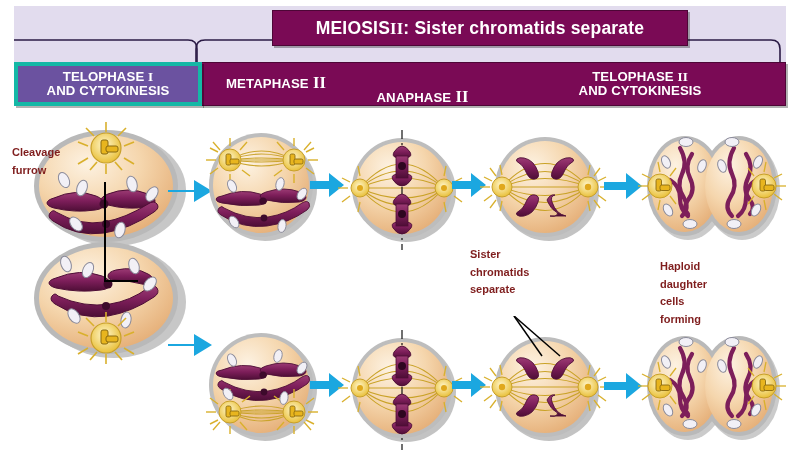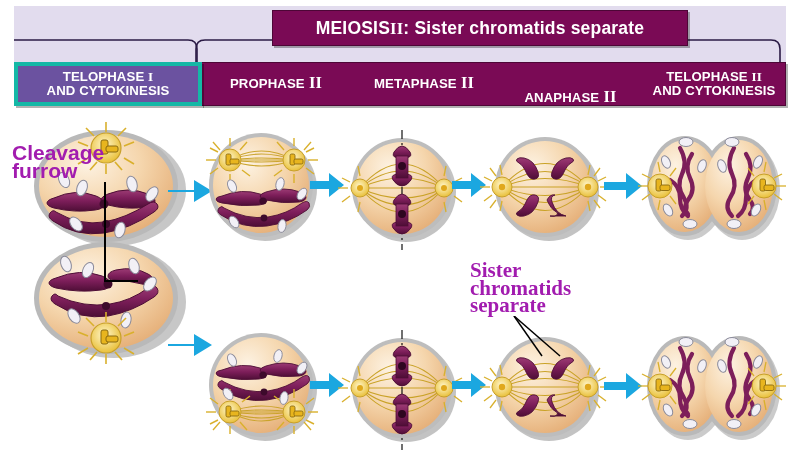--- a/index.html
+++ b/index.html
@@ -31,22 +31,22 @@
   .band.m2{flex:1;background:#7a0a55;border:1px solid #4d0636;
            box-shadow:2px 2px 0 rgba(0,0,0,.30);margin-left:-1px;
            display:flex;align-items:center;}
   .m2 .seg{flex:1;text-align:center;}
   .m2 .seg.s1{flex:0 0 148px;}
   .m2 .seg.s2{flex:0 0 148px;}
   .m2 .seg.s3{flex:0 0 145px;margin-top:28px;}
   .m2 .seg.s4{flex:1;}
 
   
-  .lbl{position:absolute;font-weight:bold;font-size:21px;line-height:17.5px;
-       color:#a21caf;white-space:pre-line;}
+  .lbl{position:absolute;font-weight:bold;font-size:11px;line-height:17.5px;
+       color:#7f1d1d;white-space:pre-line;}
   .leader{position:absolute;background:#000;}
 
   
   .stage{position:absolute;left:0;top:106px;width:800px;height:348px;}
   .cellwrap{position:absolute;}
   .cellwrap svg{display:block;overflow:visible;}
   .arrow{position:absolute;}
 
   .copy{position:absolute;left:6px;top:457px;font-size:9.5px;color:#3a3a3a;
         font-family:"Liberation Sans", sans-serif;}
@@ -76,23 +76,20 @@
   <div class="bandrow">
 
     <div class="band telo1">
       <div>
         <div>TELOPHASE&nbsp;<span class="rn" style="font-size:13px">I</span></div>
         <div>AND CYTOKINESIS</div>
       </div>
     </div>
 
     <div class="band m2">
-      <div class="seg s1">
-        <span>PROPHASE</span><span class="rn">&nbsp;II</span>
-      </div>
       <div class="seg s2">
         <span>METAPHASE</span><span class="rn">&nbsp;II</span>
       </div>
       <div class="seg s3">
         <span>ANAPHASE</span><span class="rn">&nbsp;II</span>
       </div>
       <div class="seg s4">
         <div>TELOPHASE&nbsp;<span class="rn" style="font-size:13px">II</span></div>
         <div>AND CYTOKINESIS</div>
       </div>
@@ -712,25 +709,28 @@
     </div>
 
   </div>
 
   <div class="lbl" style="left:12px;top:144px;">Cleavage
 furrow</div>
 
   <div class="leader" style="left:104px;top:182px;width:1.6px;height:99px;"></div>
   <div class="leader" style="left:104px;top:280px;width:34px;height:1.6px;"></div>
 
-  <div class="lbl" style="left:470px;top:262px;font-family:Liberation Serif, serif;">Sister
+  <div class="lbl" style="left:470px;top:246px;">Sister
 chromatids
 separate</div>
   <div style="position:absolute;left:512px;top:316px;">
     <svg width="80" height="44" viewBox="0 0 80 44">
       <path d="M2 0 L48 40" stroke="#000" stroke-width="1.5" fill="none"></path>
       <path d="M2 0 L30 40" stroke="#000" stroke-width="1.5" fill="none"></path>
     </svg>
   </div>
 
+  <div class="lbl" style="left:660px;top:258px;">Haploid
+daughter cells
+forming</div>
 
 
 </div>
 
 </body></html>

